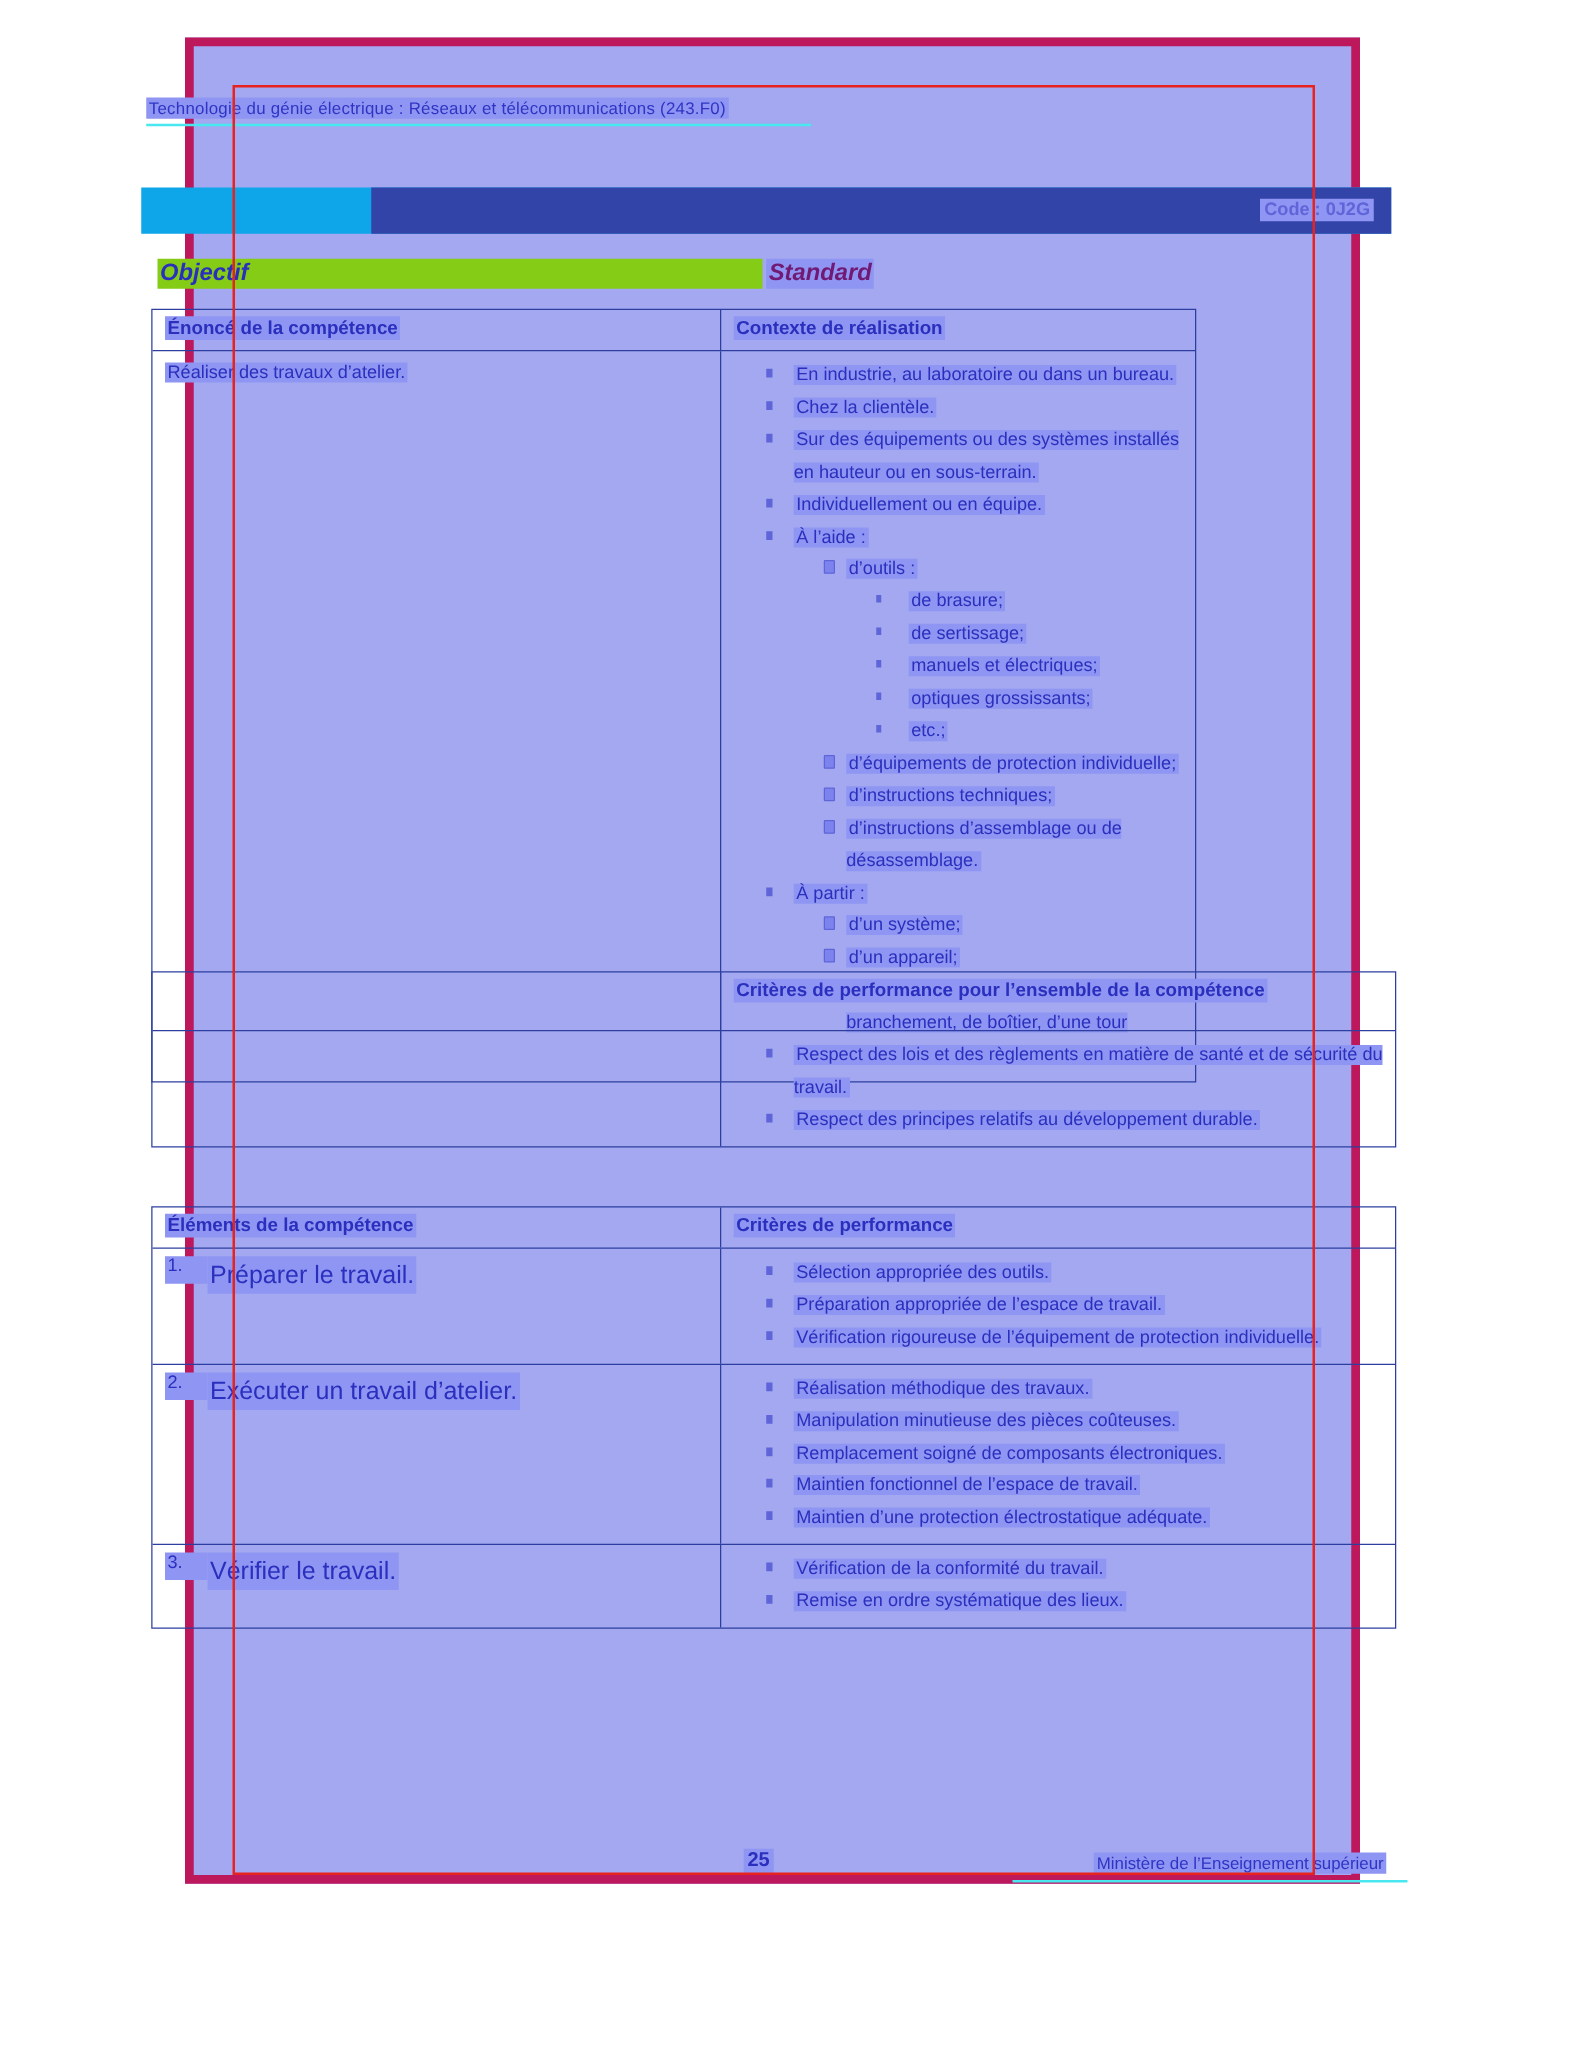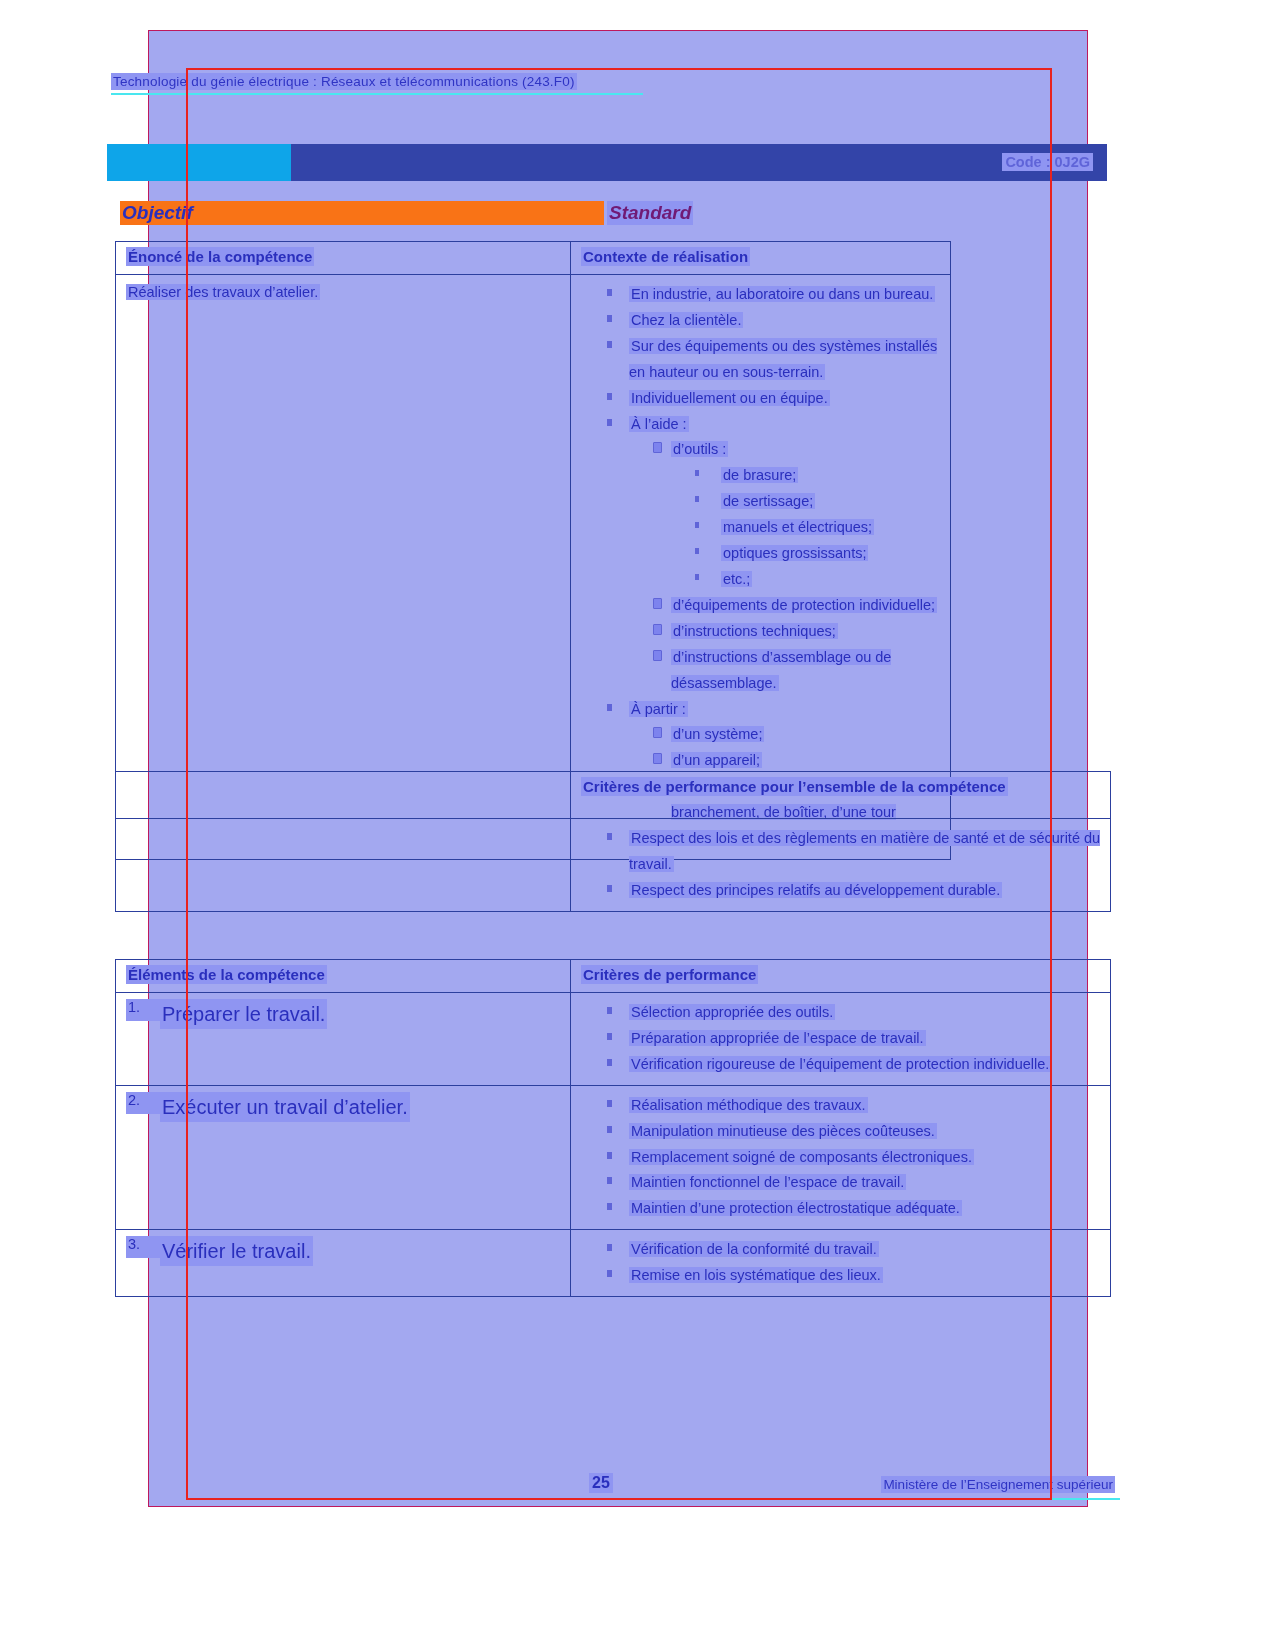--- a/index.html
+++ b/index.html
@@ -16,21 +16,21 @@
   }
 
   
   .page {
     position: absolute;
     left: 148px;
     top: 30px;
     width: 940px;
     height: 1477px;
     background: #a3a8f0;
-    border: 1px solid #be185d;
+    border: 7px solid #be185d;
     box-sizing: border-box;
   }
 
   
   .red-rect {
     position: absolute;
     left: 186px;
     top: 68px;
     width: 866px;
     height: 1432px;
@@ -92,21 +92,21 @@
   }
   .os-objectif {
     position: absolute;
     left: 5px;
     top: 0;
     width: 480px;
     font-size: 19px;
     font-weight: bold;
     font-style: italic;
     color: #2a2fbd;
-    background: #f97316;
+    background: #84cc16;
     padding: 1px 2px;
   }
   .os-standard {
     position: absolute;
     left: 492px;
     top: 0;
     font-size: 19px;
     font-weight: bold;
     font-style: italic;
     color: #701a75;
@@ -399,21 +399,21 @@
     <div class="row">
       <div class="cell-left" style="min-height:60px;">
         <div class="numrow">
           <span class="num">3.</span>
           <span class="numtxt">Vérifier le travail.</span>
         </div>
       </div>
       <div class="cell-right">
         <ul class="lvl1">
           <li><span class="txt">Vérification de la conformité du travail.</span></li>
-          <li><span class="txt">Remise en lois systématique des lieux.</span></li>
+          <li><span class="txt">Remise en ordre systématique des lieux.</span></li>
         </ul>
       </div>
     </div>
   </div>
 
   <div class="footer-page" style="left:440px;top:1442px;">25</div>
   <div class="footer-min" style="right:-28px;top:1445px;">Ministère de l’Enseignement supérieur</div>
   <div class="cyan-under" style="left:655px;top:1467px;width:316px;"></div>
 
 </div>

